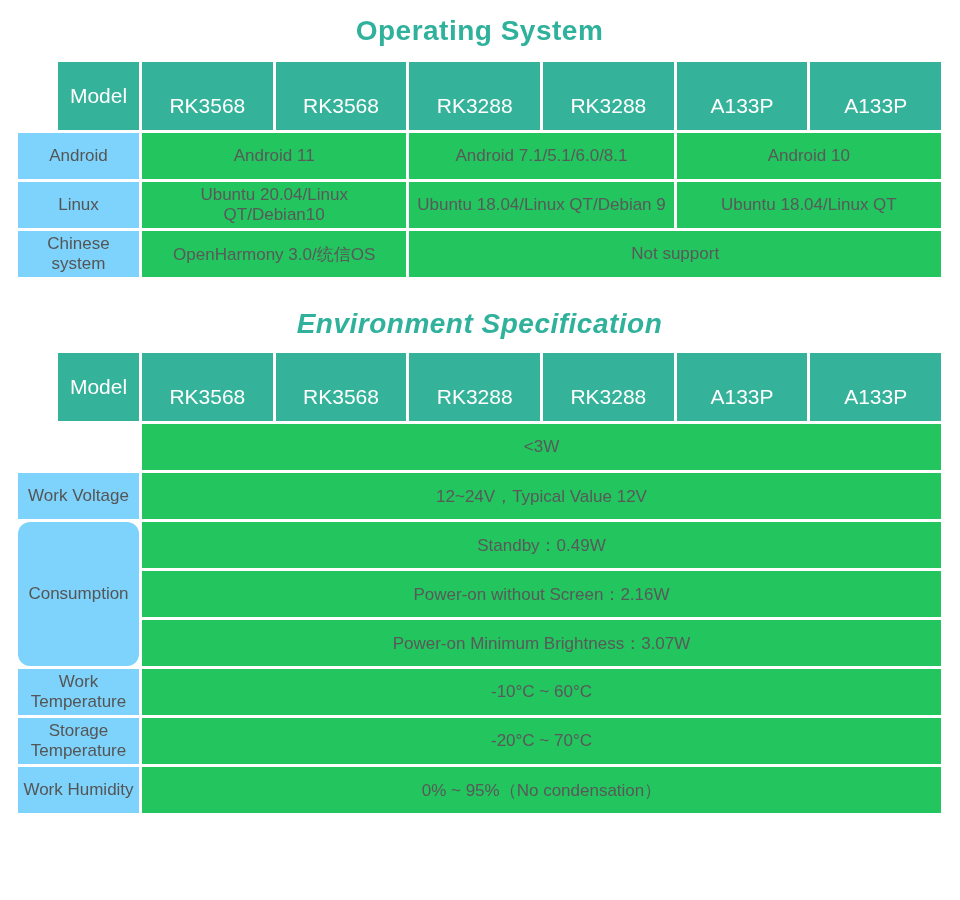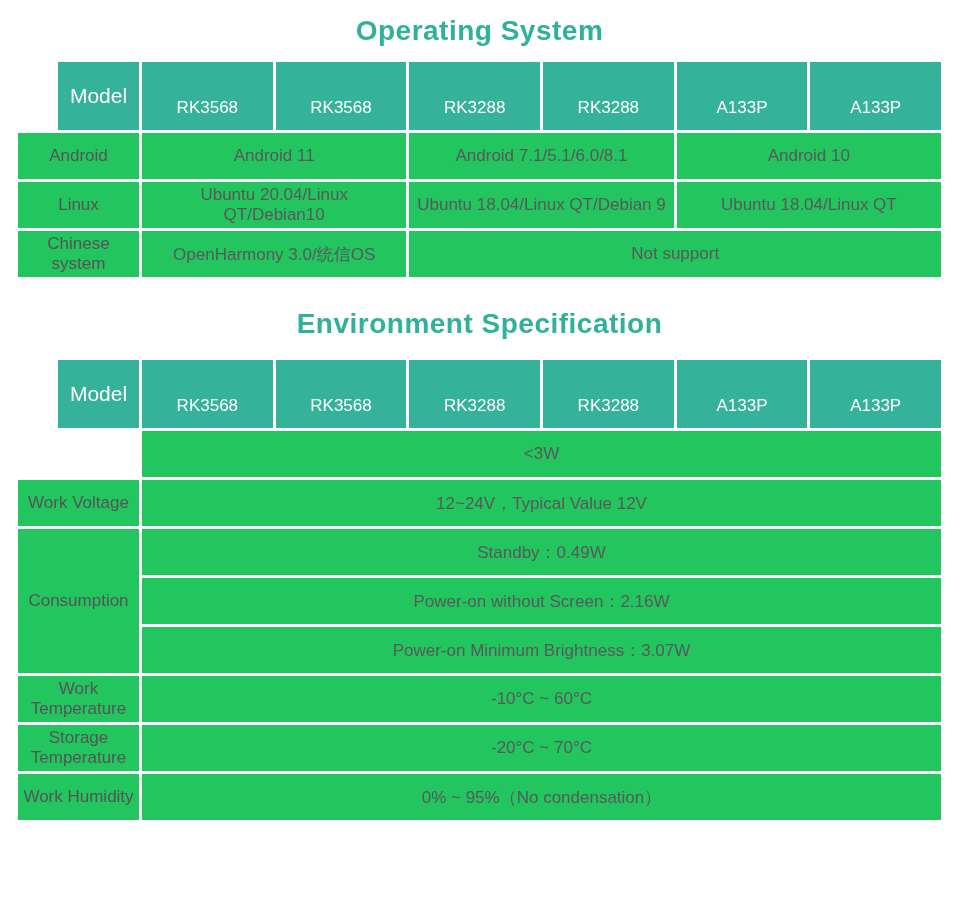--- a/index.html
+++ b/index.html
@@ -13,44 +13,44 @@
 
   .table-title {
     text-align: center;
     color: #2fb19b;
     font-size: 28px;
     font-weight: 600;
     line-height: 34px;
     letter-spacing: 0.5px;
     margin: 0 0 14px 0;
   }
-  .table-title.second { margin-top: 30px; margin-bottom: 19px; }
+  .table-title.second { margin-top: 30px; margin-bottom: 12px; font-style: italic; }
 
   .spec-table {
     display: grid;
     grid-template-columns: 121px repeat(6, 1fr);
     gap: 3px;
     background: #ffffff;
   }
 
   .cell { display: flex; align-items: center; justify-content: center; text-align: center; }
 
   
   .hcell { background: #35b29a; color: #ffffff; height: 68px; }
   .hcell.model { font-size: 21px; font-weight: 400; margin-left: 40px; }
   .hcell.col {
     align-items: flex-end;
-    font-size: 17px;
+    font-size: 21px;
     padding-bottom: 12px;
     box-sizing: border-box;
   }
 
   
   .lcell {
-    background: #22c55e;
+    background: #7dd3fc;
     color: #555555;
     font-size: 17px;
     line-height: 1.18;
     min-height: 46px;
     padding: 2px 4px;
     box-sizing: border-box;
   }
 
   
   .vcell {
@@ -58,21 +58,21 @@
     color: #595959;
     font-size: 17px;
     min-height: 46px;
     padding: 2px 6px;
     box-sizing: border-box;
   }
 
   .s2 { grid-column: span 2; }
   .s4 { grid-column: span 4; }
   .s6 { grid-column: 2 / span 6; }
-  .r3 { grid-row: span 3; }
+  .r3 { grid-row: span 3; border-radius: 12px; }
 </style>
 </head>
 <body>
 
 <div class="page">
 
   <h2 class="table-title">Operating System</h2>
 
   <div class="spec-table">
 

